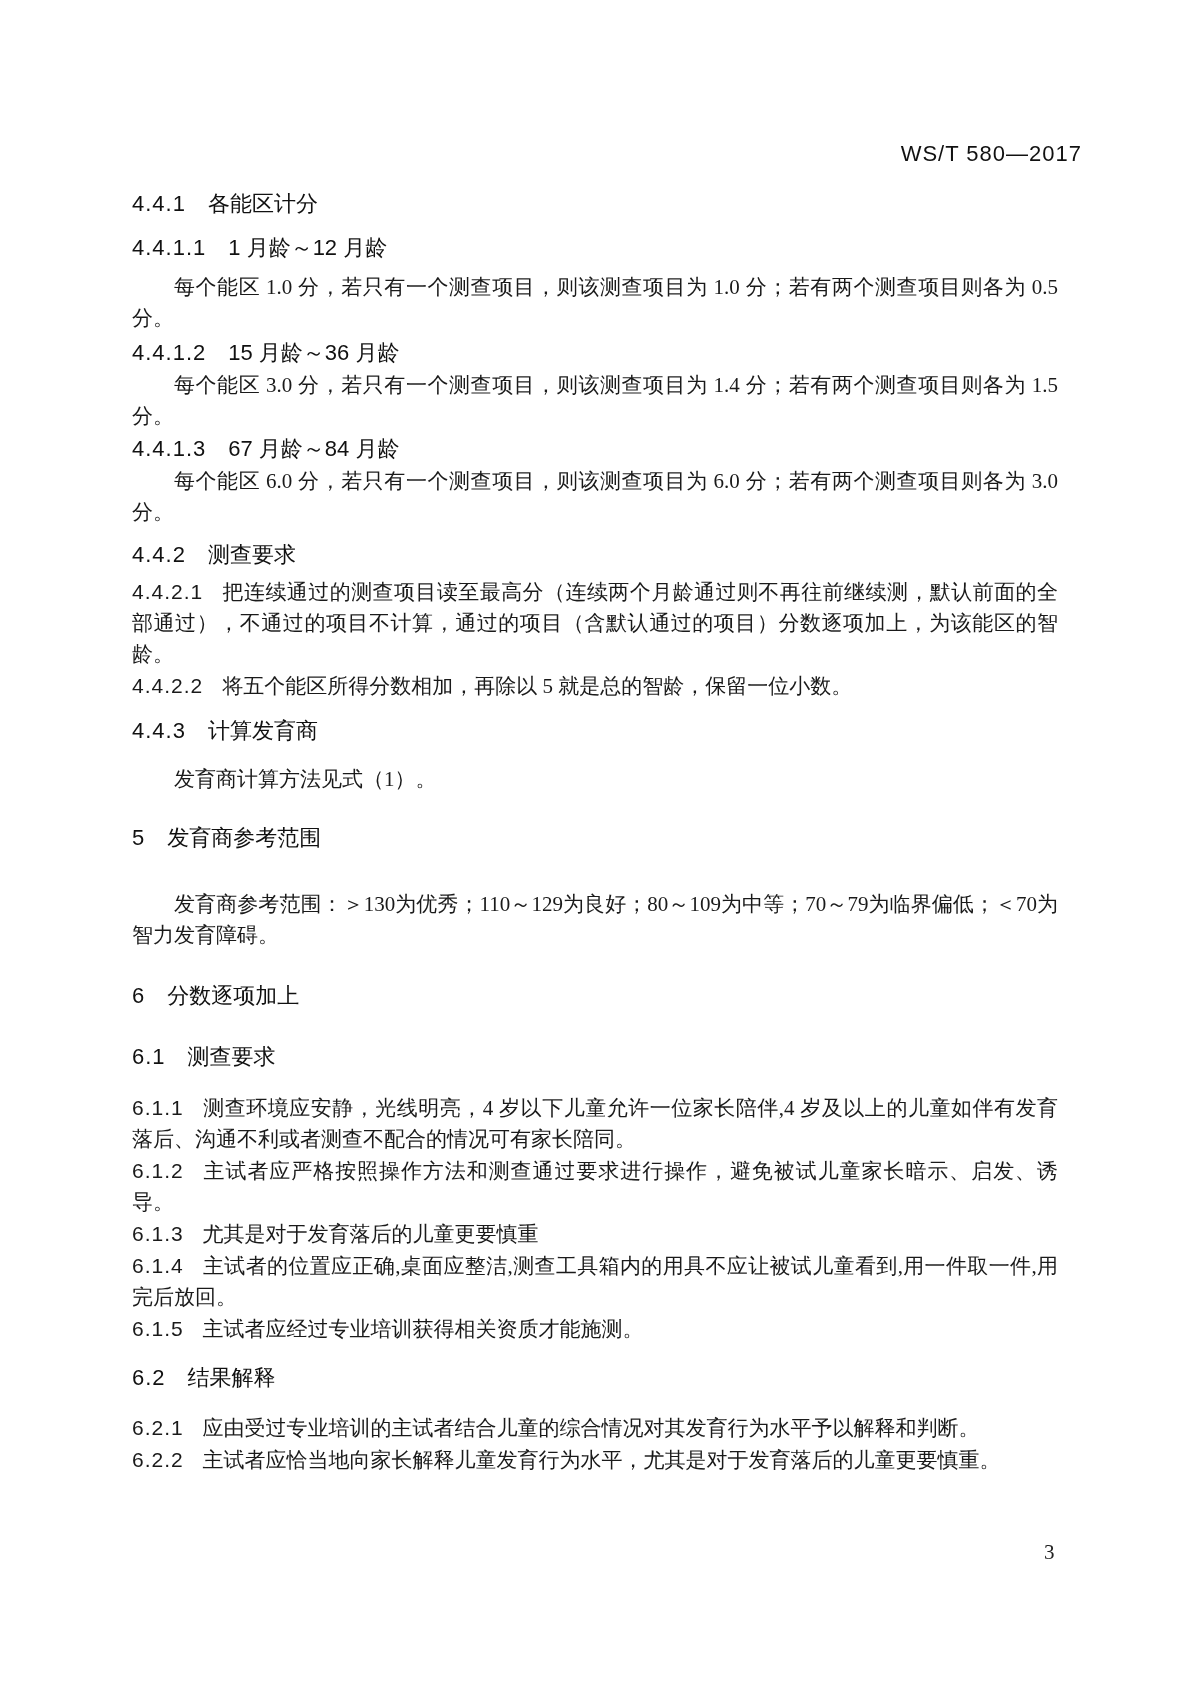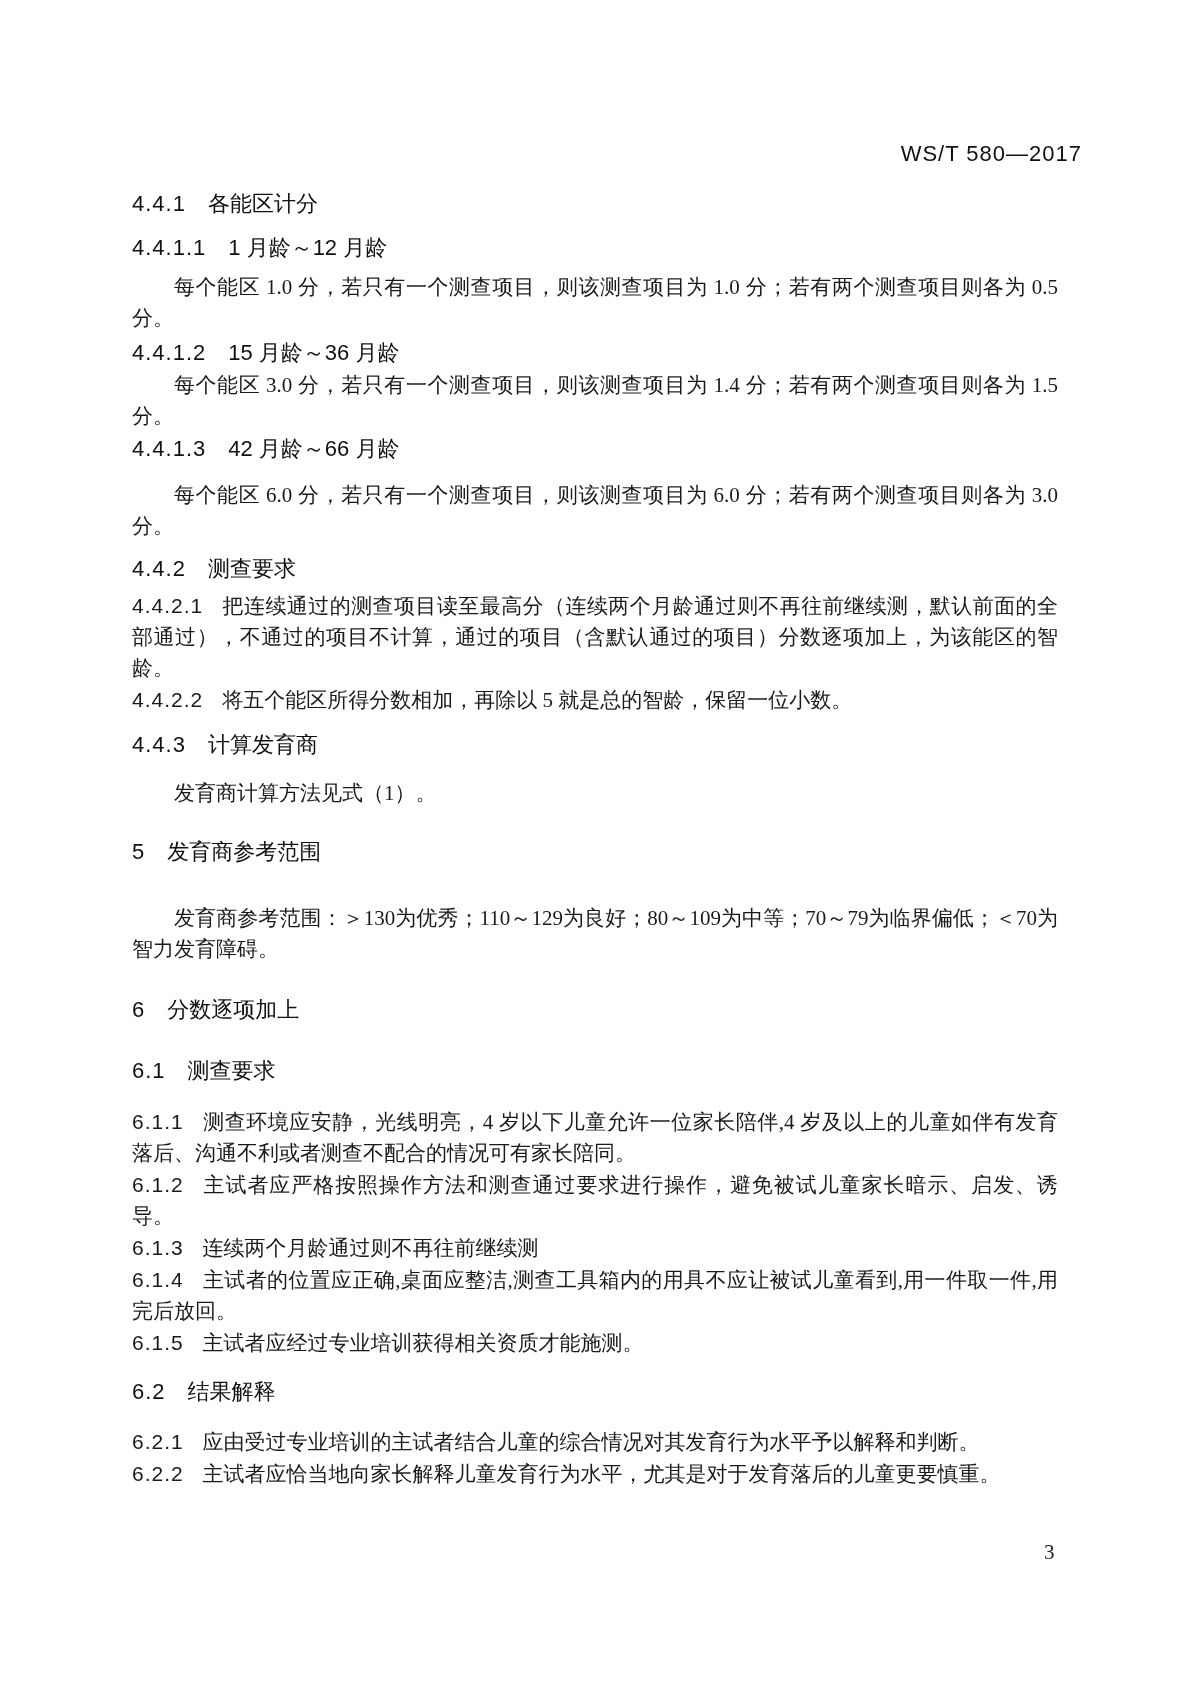--- a/index.html
+++ b/index.html
@@ -80,23 +80,23 @@
     <div class="h3" style="margin-top:24px"><span class="num">4.4.1</span><span class="ttl">各能区计分</span></div>
 
     <div class="h4" style="margin-top:18px"><span class="num">4.4.1.1</span><span class="ttl">1 月龄～12 月龄</span></div>
 
     <p class="body-p" style="margin-top:11px">每个能区 1.0 分，若只有一个测查项目，则该测查项目为 1.0 分；若有两个测查项目则各为 0.5 分。</p>
 
     <div class="h4" style="margin-top:6px"><span class="num">4.4.1.2</span><span class="ttl">15 月龄～36 月龄</span></div>
 
     <p class="body-p" style="margin-top:4px">每个能区 3.0 分，若只有一个测查项目，则该测查项目为 1.4 分；若有两个测查项目则各为 1.5 分。</p>
 
-    <div class="h4" style="margin-top:4px"><span class="num">4.4.1.3</span><span class="ttl">42 月龄～66 月龄</span></div>
+    <div class="h4" style="margin-top:4px"><span class="num">4.4.1.3</span><span class="ttl">67 月龄～84 月龄</span></div>
 
-    <p class="body-p" style="margin-top:18px">每个能区 6.0 分，若只有一个测查项目，则该测查项目为 6.0 分；若有两个测查项目则各为 3.0 分。</p>
+    <p class="body-p" style="margin-top:4px">每个能区 6.0 分，若只有一个测查项目，则该测查项目为 6.0 分；若有两个测查项目则各为 3.0 分。</p>
 
     <div class="h3" style="margin-top:14px"><span class="num">4.4.2</span><span class="ttl">测查要求</span></div>
 
     <p class="clause" style="margin-top:8px"><span class="cnum">4.4.2.1</span><span>把连续通过的测查项目读至最高分（连续两个月龄通过则不再往前继续测，默认前面的全部通过），不通过的项目不计算，通过的项目（含默认通过的项目）分数逐项加上，为该能区的智龄。</span></p>
 
     <p class="clause"><span class="cnum">4.4.2.2</span><span>将五个能区所得分数相加，再除以 5 就是总的智龄，保留一位小数。</span></p>
 
     <div class="h3" style="margin-top:16px"><span class="num">4.4.3</span><span class="ttl">计算发育商</span></div>
 
     <p class="body-p" style="margin-top:20px">发育商计算方法见式（1）。</p>
@@ -106,21 +106,21 @@
     <p class="body-p" style="margin-top:38px">发育商参考范围：＞130为优秀；110～129为良好；80～109为中等；70～79为临界偏低；＜70为智力发育障碍。</p>
 
     <div class="h2" style="margin-top:32px"><span class="num">6</span><span class="ttl">分数逐项加上</span></div>
 
     <div class="h3" style="margin-top:35px"><span class="num">6.1</span><span class="ttl">测查要求</span></div>
 
     <p class="clause" style="margin-top:22px"><span class="cnum">6.1.1</span><span>测查环境应安静，光线明亮，4 岁以下儿童允许一位家长陪伴,4 岁及以上的儿童如伴有发育落后、沟通不利或者测查不配合的情况可有家长陪同。</span></p>
 
     <p class="clause"><span class="cnum">6.1.2</span><span>主试者应严格按照操作方法和测查通过要求进行操作，避免被试儿童家长暗示、启发、诱导。</span></p>
 
-    <p class="clause"><span class="cnum">6.1.3</span><span>连续两个月龄通过则不再往前继续测</span></p>
+    <p class="clause"><span class="cnum">6.1.3</span><span>尤其是对于发育落后的儿童更要慎重</span></p>
 
     <p class="clause"><span class="cnum">6.1.4</span><span>主试者的位置应正确,桌面应整洁,测查工具箱内的用具不应让被试儿童看到,用一件取一件,用完后放回。</span></p>
 
     <p class="clause"><span class="cnum">6.1.5</span><span>主试者应经过专业培训获得相关资质才能施测。</span></p>
 
     <div class="h3" style="margin-top:20px"><span class="num">6.2</span><span class="ttl">结果解释</span></div>
 
     <p class="clause" style="margin-top:21px"><span class="cnum">6.2.1</span><span>应由受过专业培训的主试者结合儿童的综合情况对其发育行为水平予以解释和判断。</span></p>
 
     <p class="clause"><span class="cnum">6.2.2</span><span>主试者应恰当地向家长解释儿童发育行为水平，尤其是对于发育落后的儿童更要慎重。</span></p>

